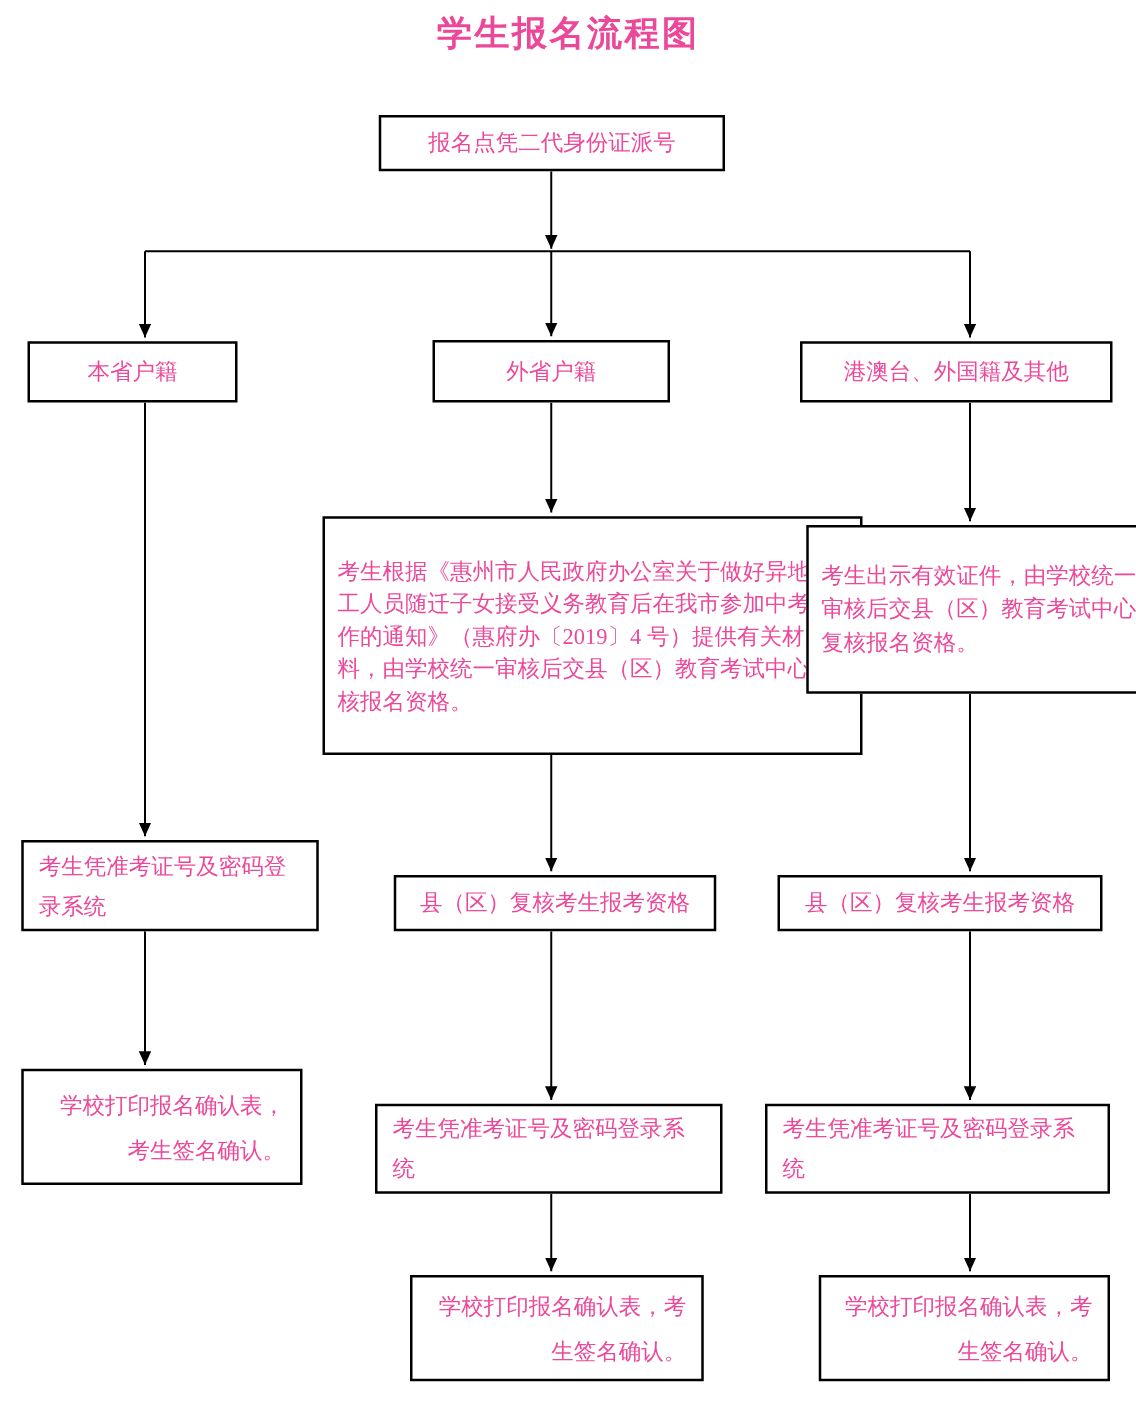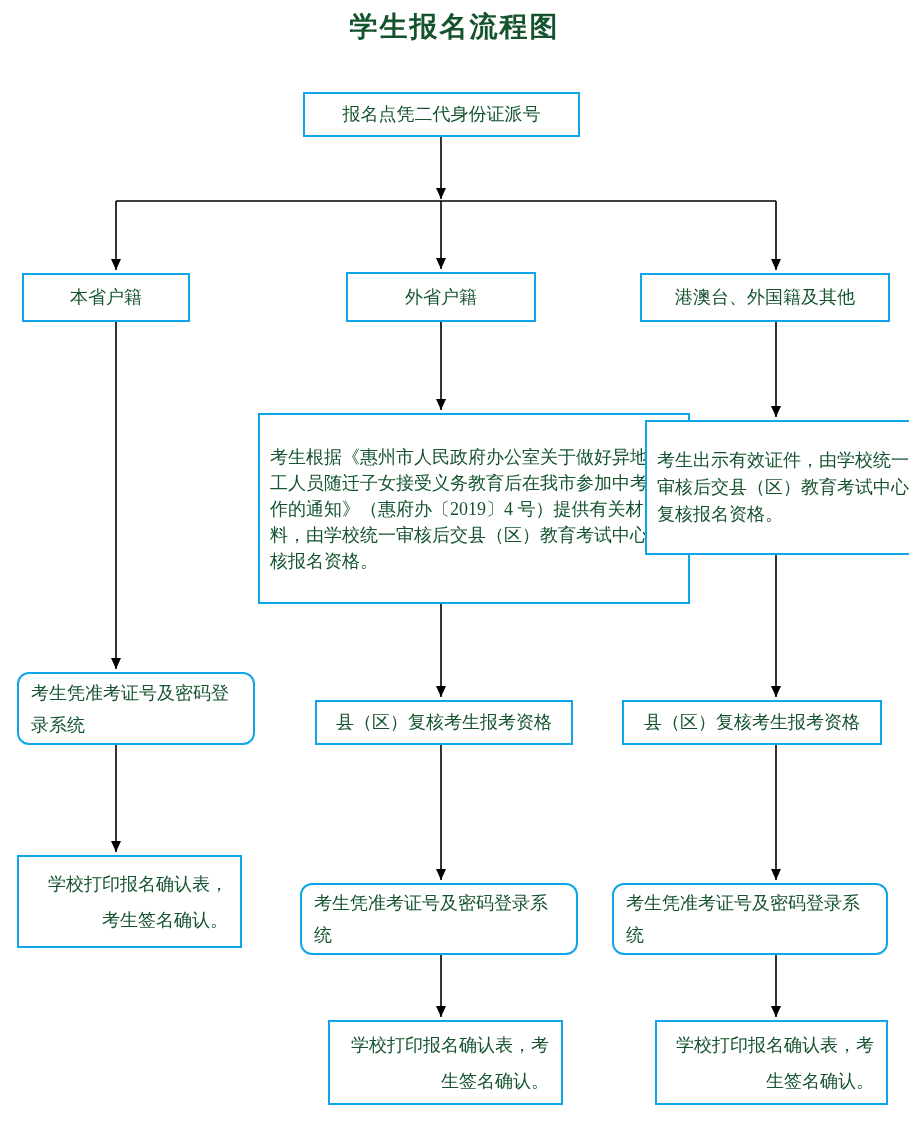--- a/index.html
+++ b/index.html
@@ -1,33 +1,33 @@
 <!DOCTYPE html>
 <html><head>
 <meta charset="utf-8">
 <style>
   * { margin:0; padding:0; box-sizing:border-box; }
   html,body { background:#ffffff; }
   .canvas {
     position:relative; width:909px; height:1137px; background:#ffffff;
-    font-family:"Liberation Serif","DejaVu Serif",serif; color:#14532d;
+    font-family:"Liberation Serif","DejaVu Serif",serif; color:#ec4899;
     overflow:hidden;
   }
   .title {
     position:absolute; left:0; top:8px; width:100%;
     text-align:center; font-size:28px; font-weight:bold; letter-spacing:2px;
   }
   .box {
-    position:absolute; border:2px solid #0ea5e9; background:#fff;
+    position:absolute; border:2px solid #000000; background:#fff;
     font-size:18px; line-height:27px;
     display:flex; align-items:center;
   }
   .center { justify-content:center; text-align:center; }
   .pad { padding:5px 10px; text-align:left; }
-  .login { line-height:32px; padding:4px 12px;border-radius:12px; }
+  .login { line-height:32px; padding:4px 12px; }
   .print { line-height:36px; padding:10px 12px;text-align:right; }
   svg.connectors { position:absolute; left:0; top:0; pointer-events:none; }
   svg.connectors line { stroke:#000; stroke-width:1.6; }
   svg.connectors marker path { fill:#000; }
 </style>
 </head>
 <body>
 
 <div class="canvas">
 

